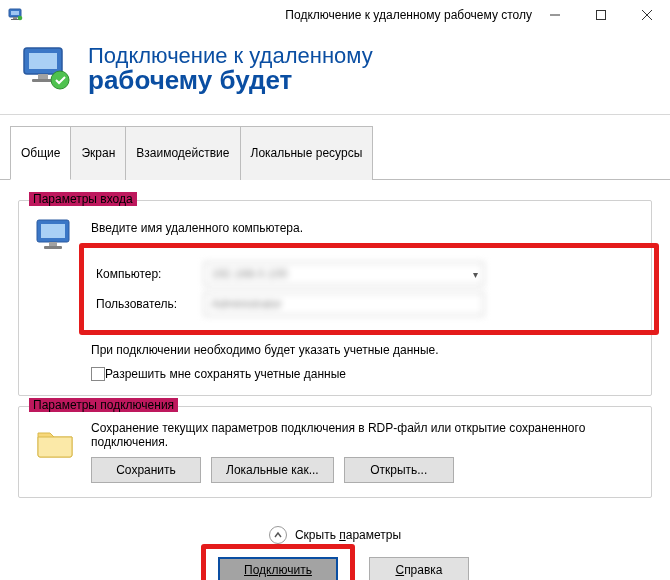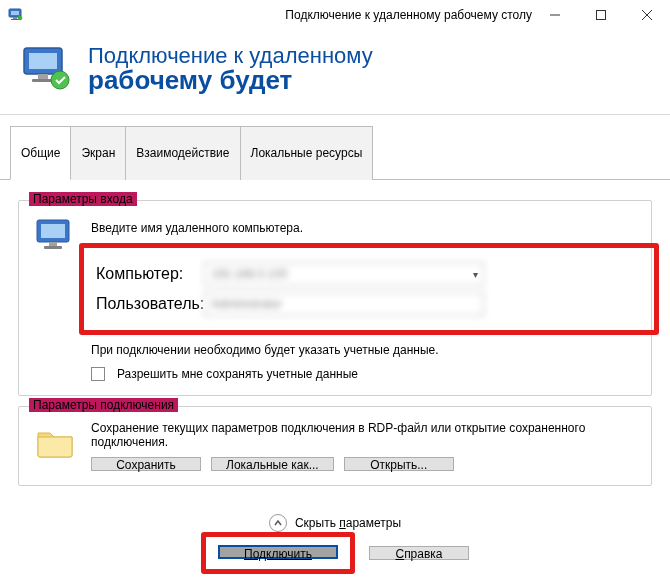--- a/index.html
+++ b/index.html
@@ -106,21 +106,21 @@
     padding: 8px 12px;
     margin: 8px -22px 8px -12px;
   }
   .field-row {
     display: flex;
     align-items: center;
     margin: 6px 0;
   }
   .field-label {
     width: 108px;
-    font-size: 16px;
+    font-size: 12px;
   }
   .combo, .textbox {
     font-family: inherit;
     font-size: 12px;
     height: 24px;
     border: 1px solid #bdbdbd;
     padding: 2px 22px 2px 6px;
     width: 280px;
     background: #fff;
     color: #8a8a8a;
@@ -128,31 +128,31 @@
   .combo-wrap { position: relative; display: inline-block; }
   .combo-arrow {
     position: absolute;
     right: 6px; top: 50%;
     transform: translateY(-50%);
     pointer-events: none;
     font-size: 10px; color: #555;
   }
   .blurred { filter: blur(3px); }
   .hint { margin: 6px 0; }
-  .checkbox-row { display: flex; align-items: center; gap: 12px; margin-top: 10px; }
+  .checkbox-row { display: flex; align-items: center; gap: 0; margin-top: 10px; }
   .chk {
     width: 14px; height: 14px;
     border: 1px solid #888;
     display: inline-block;
   }
   .btn {
     font-family: inherit;
     font-size: 12px;
     min-width: 110px;
-    height: 14px;
+    height: 26px;
     border: 1px solid #adadad;
     background: #e1e1e1;
     padding: 0 14px;
   }
   .btn.primary {
     border: 2px solid #0a4ea2;
     background: #a3a3a3;
     text-decoration: underline;
   }
   .btn-row { display: flex; gap: 10px; margin-top: 8px; }

